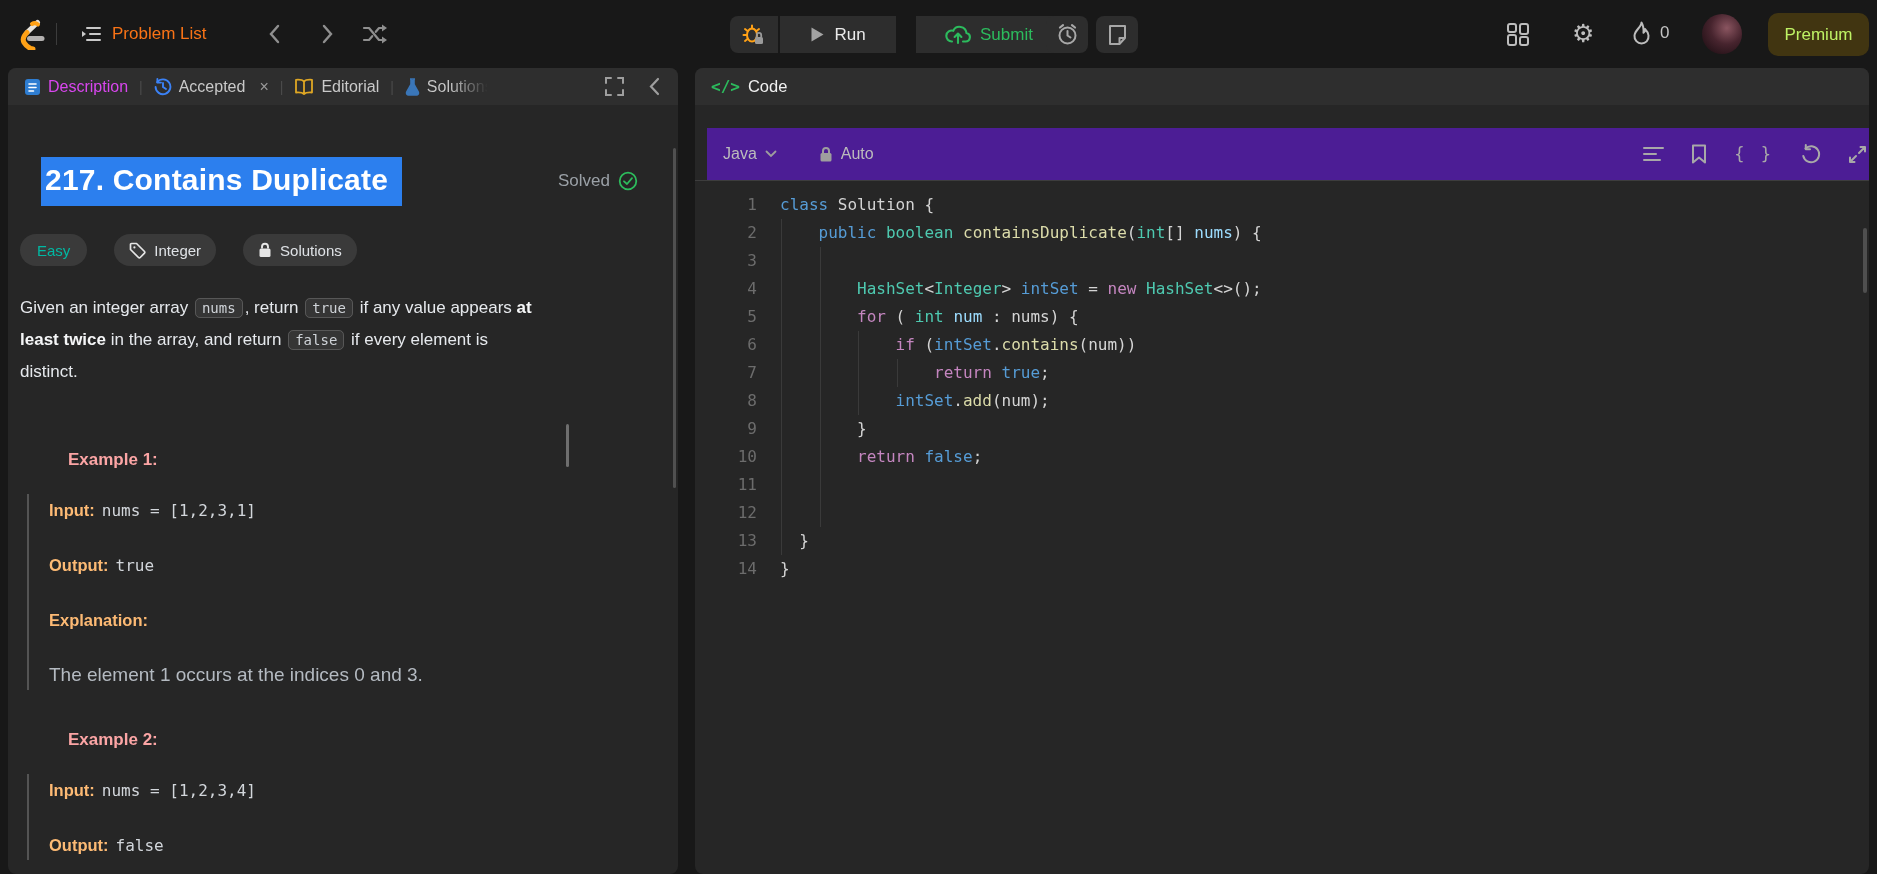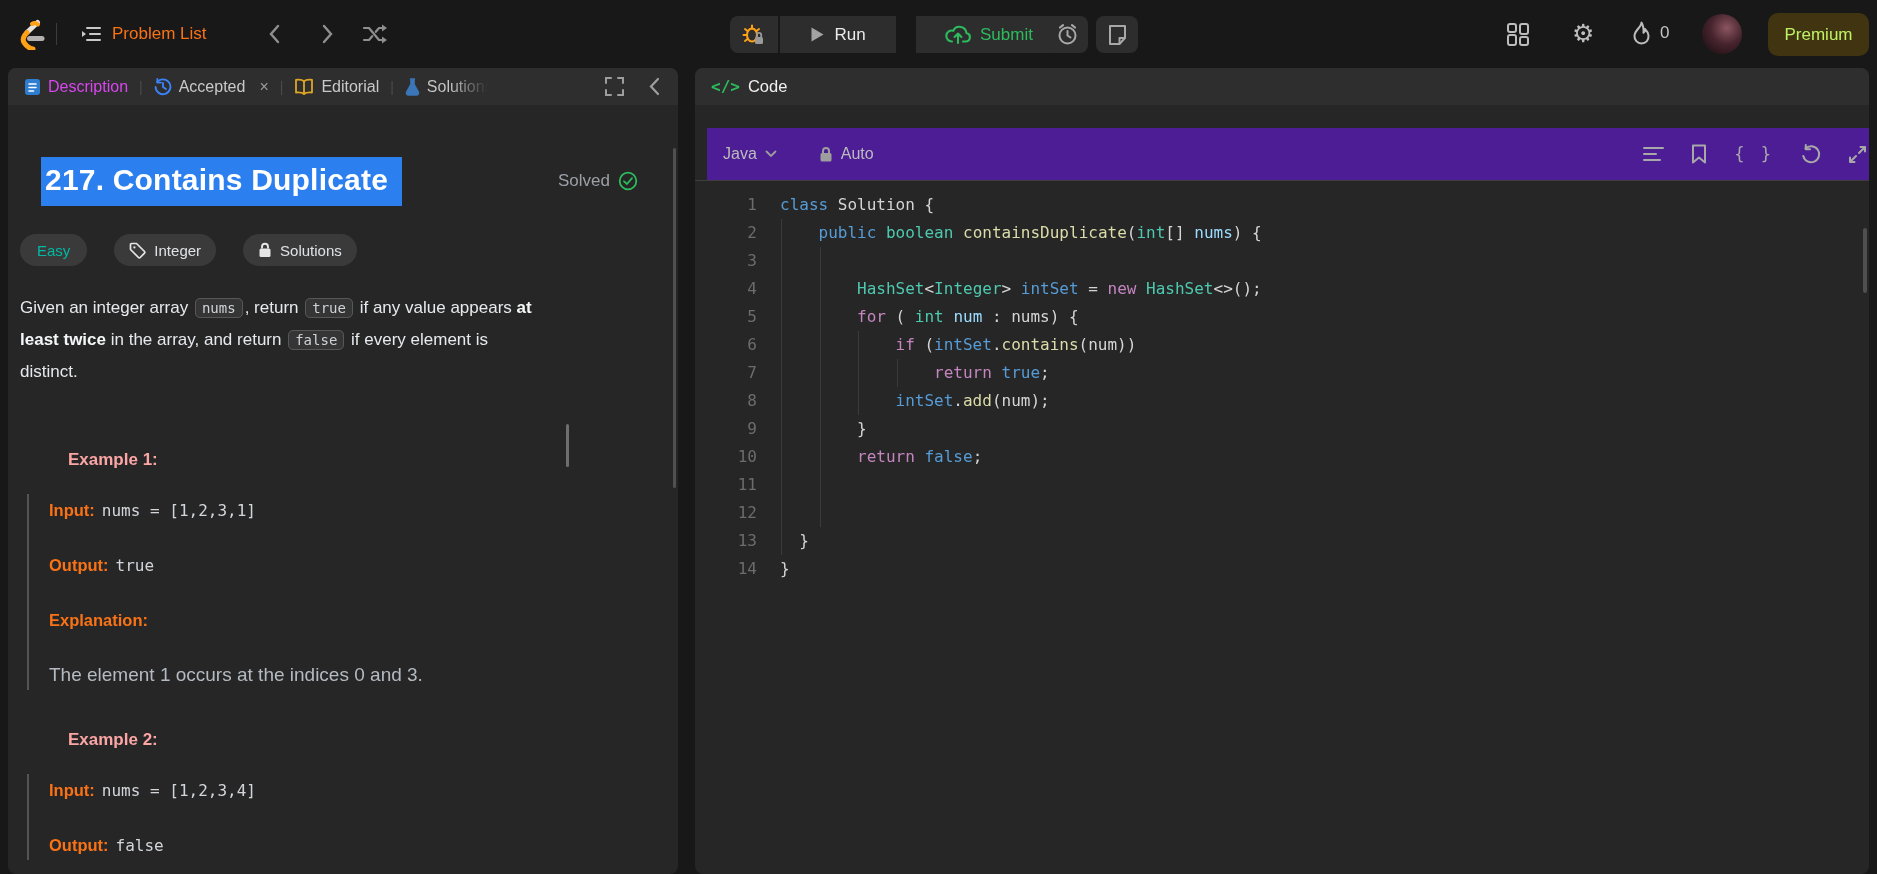--- a/index.html
+++ b/index.html
@@ -64,21 +64,21 @@
   #description { margin-top:26px; width:516px; font-size:17px; line-height:32px; color:#e6e9ed; }
   #description b { color:#f5f6f7; }
   .code-chip { font-family:"DejaVu Sans Mono", monospace; font-size:14px; color:#cfd3d8;
                background:rgba(255,255,255,0.07); border:1px solid rgba(255,255,255,0.17);
                border-radius:5px; padding:1px 6px; margin:0 2px; }
   .example-label { font-size:17px; font-weight:bold; color:#fca5a5;margin-left:48px; }
   #example-1-label { margin-top:62px; }
   #example-2-label { margin-top:40px; }
   .example-block { border-left:2px solid #545454; margin-left:7px; margin-top:24px; padding:2px 0 0 20px; }
   .ex-row { font-size:16px; line-height:28px; margin-bottom:26px; }
-  .ex-label { font-weight:bold; color:#f97316; font-size:16.5px; }
+  .ex-label { font-weight:bold; color:#fdba74; font-size:16.5px; }
   .ex-val { font-family:"DejaVu Sans Mono", monospace; color:#d2d6db; margin-left:7px; }
   .ex-text { color:#b4bac1; font-size:19px; }
   .v-thumb { position:absolute; border-radius:2px; }
   #desc-scrollbar-thumb { left:558px; top:356px; width:3px; height:43px; background:#6e6e6e; }
   #lp-edge-thumb { right:2px; top:80px; width:3px; height:340px; background:#505050; }
 
   
   #code-header { padding-left:16px; gap:8px; }
   #code-icon { color:#2cbb5d; font-family:"DejaVu Sans Mono", monospace; font-size:16px; font-weight:bold; }
   #code-header-label { font-size:16.5px; color:#f0f0f0; }

